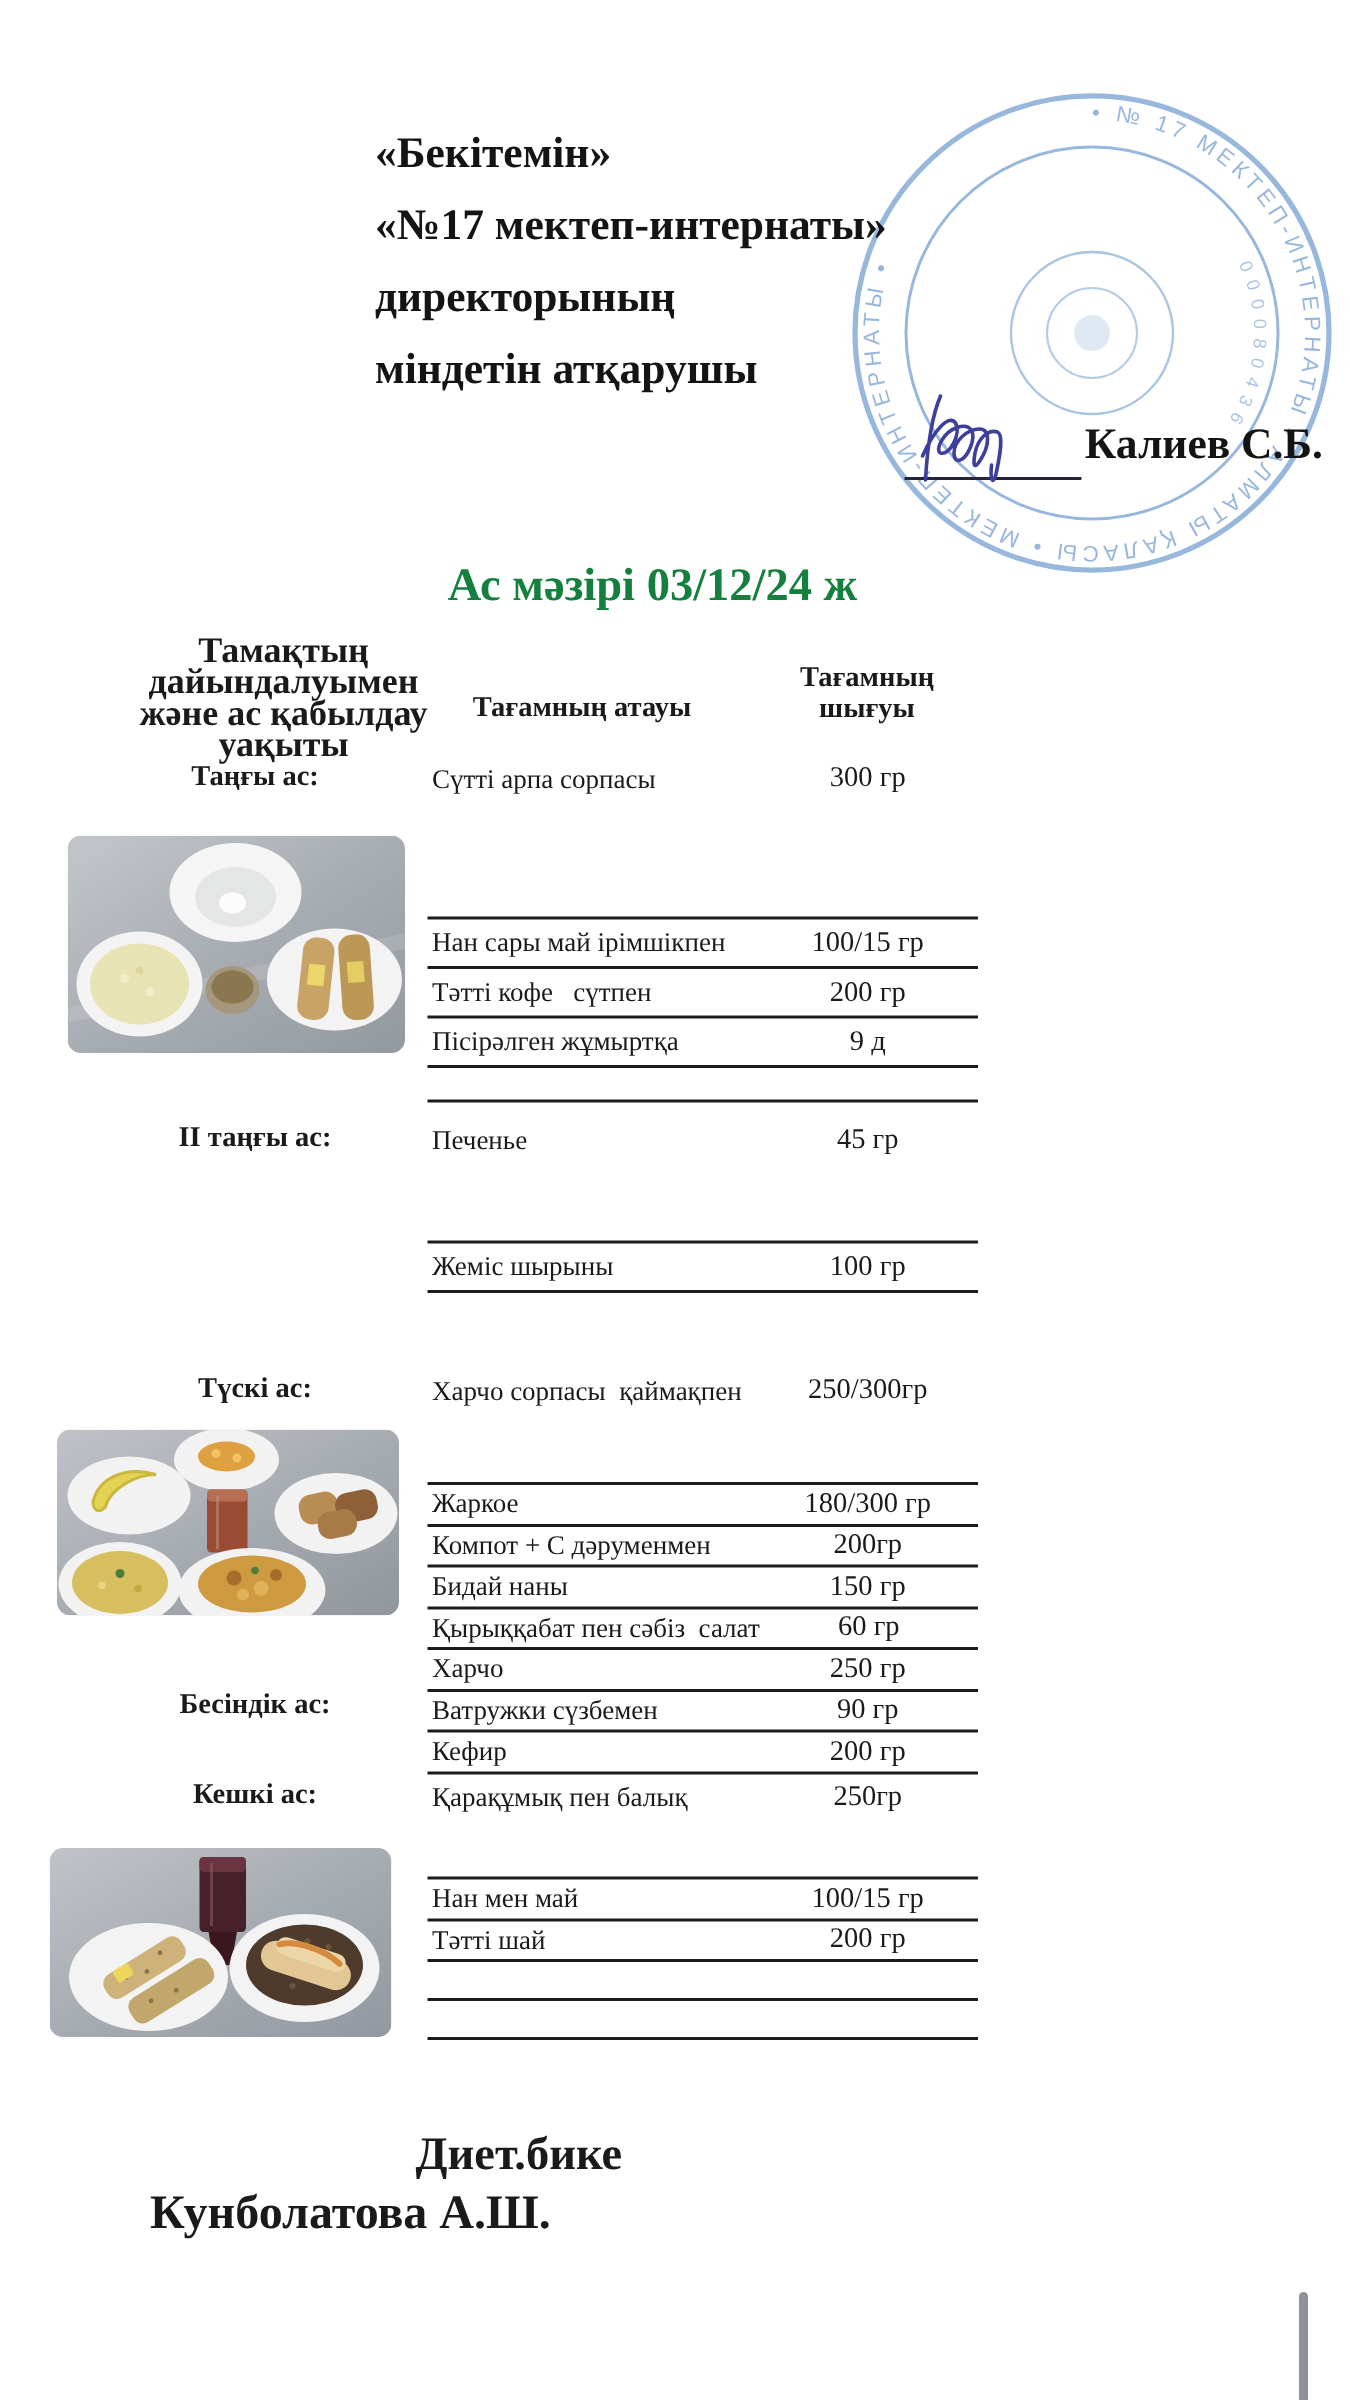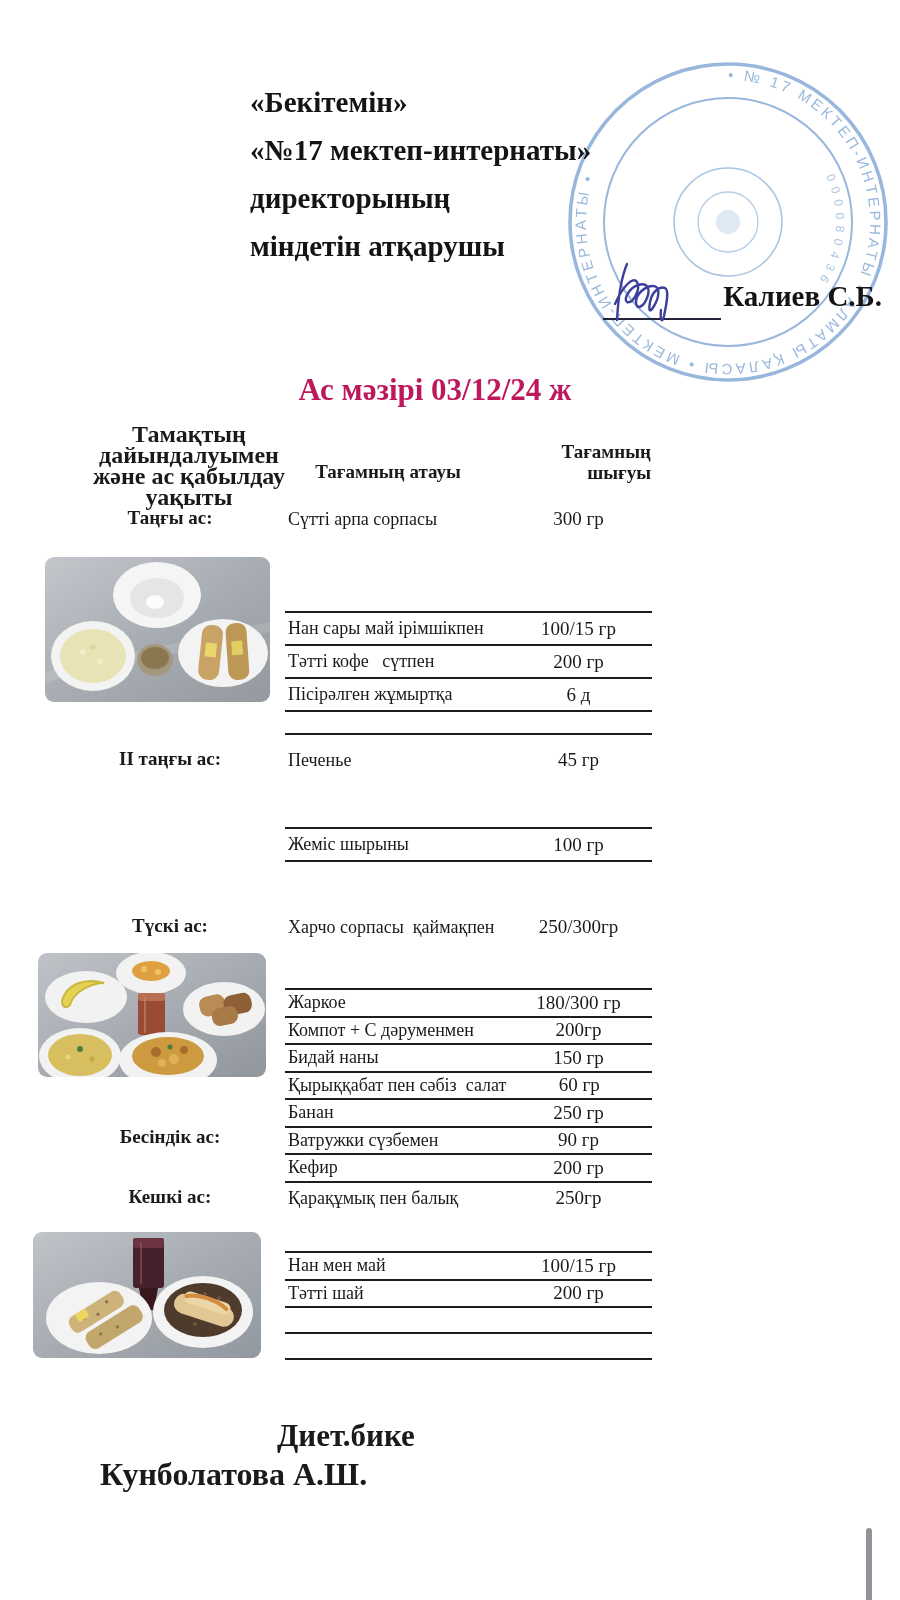--- a/index.html
+++ b/index.html
@@ -12,28 +12,28 @@
     position:absolute;top:78px;left:250px;right:18px;
     font-size:29px;font-weight:bold;line-height:48px;color:#141414;z-index:3;
   }
   .approval .sig-line{display:flex;justify-content:flex-end;align-items:flex-end;}
   .sig-wrap{position:relative;width:118px;height:48px;margin-right:2px;border-bottom:2px solid #23233a;}
   .sig-wrap svg{position:absolute;left:0;bottom:-4px;overflow:visible;}
   .stamp{position:absolute;left:558px;top:52px;width:340px;height:340px;z-index:1;opacity:.85;}
   
   .doc-title{
     position:absolute;top:372px;left:0;width:870px;text-align:center;
-    font-size:31px;font-weight:bold;color:#be185d;
+    font-size:31px;font-weight:bold;color:#15803d;
   }
   
   .col1-head{position:absolute;left:84px;top:424px;width:210px;text-align:center;
     font-size:24px;font-weight:bold;line-height:21px;}
   .col2-head{position:absolute;left:288px;top:461px;width:200px;text-align:center;
     font-size:19px;font-weight:bold;}
-  .col3-head{position:absolute;left:505px;top:441px;width:146px;text-align:right;
+  .col3-head{position:absolute;left:505px;top:441px;width:146px;text-align:center;
     font-size:19px;font-weight:bold;line-height:21px;}
   
   .meal-label{position:absolute;left:80px;width:180px;text-align:center;
     font-size:19px;font-weight:bold;white-space:nowrap;}
   .free-row{position:absolute;left:285px;width:367px;display:flex;align-items:center;height:24px;}
   .dish-name{flex:1;font-size:18px;padding-left:3px;white-space:pre;}
   .amount{width:147px;text-align:center;font-size:19px;white-space:nowrap;}
   .ruled{position:absolute;left:285px;width:367px;border-bottom:2px solid #1d1d1d;}
   .ruled .rrow{display:flex;align-items:center;border-top:2px solid #1d1d1d;}
   .h33 .rrow{height:31px;}
@@ -138,21 +138,21 @@
     <div class="rrow">
       <span class="dish-name">Нан сары май ірімшікпен</span>
       <span class="amount">100/15 гр</span>
     </div>
     <div class="rrow">
       <span class="dish-name">Тәтті кофе   сүтпен</span>
       <span class="amount">200 гр</span>
     </div>
     <div class="rrow">
       <span class="dish-name">Пісірәлген жұмыртқа</span>
-      <span class="amount">6 д</span>
+      <span class="amount">9 д</span>
     </div>
   </div>
   <div class="bare-line" style="top:733px;"></div>
 
   <div class="meal-label" style="top:748px;">ІІ таңғы ас:</div>
   <div class="free-row" style="top:748px;">
     <span class="dish-name">Печенье</span>
     <span class="amount">45 гр</span>
   </div>
   <div class="ruled h33" style="top:827px;">
@@ -219,21 +219,21 @@
     </div>
     <div class="rrow">
       <span class="dish-name">Бидай наны</span>
       <span class="amount">150 гр</span>
     </div>
     <div class="rrow">
       <span class="dish-name">Қырыққабат пен сәбіз  салат</span>
       <span class="amount">60 гр</span>
     </div>
     <div class="rrow">
-      <span class="dish-name">Банан</span>
+      <span class="dish-name">Харчо</span>
       <span class="amount">250 гр</span>
     </div>
     <div class="rrow">
       <span class="dish-name">Ватружки сүзбемен</span>
       <span class="amount">90 гр</span>
     </div>
     <div class="rrow">
       <span class="dish-name">Кефир</span>
       <span class="amount">200 гр</span>
     </div>

